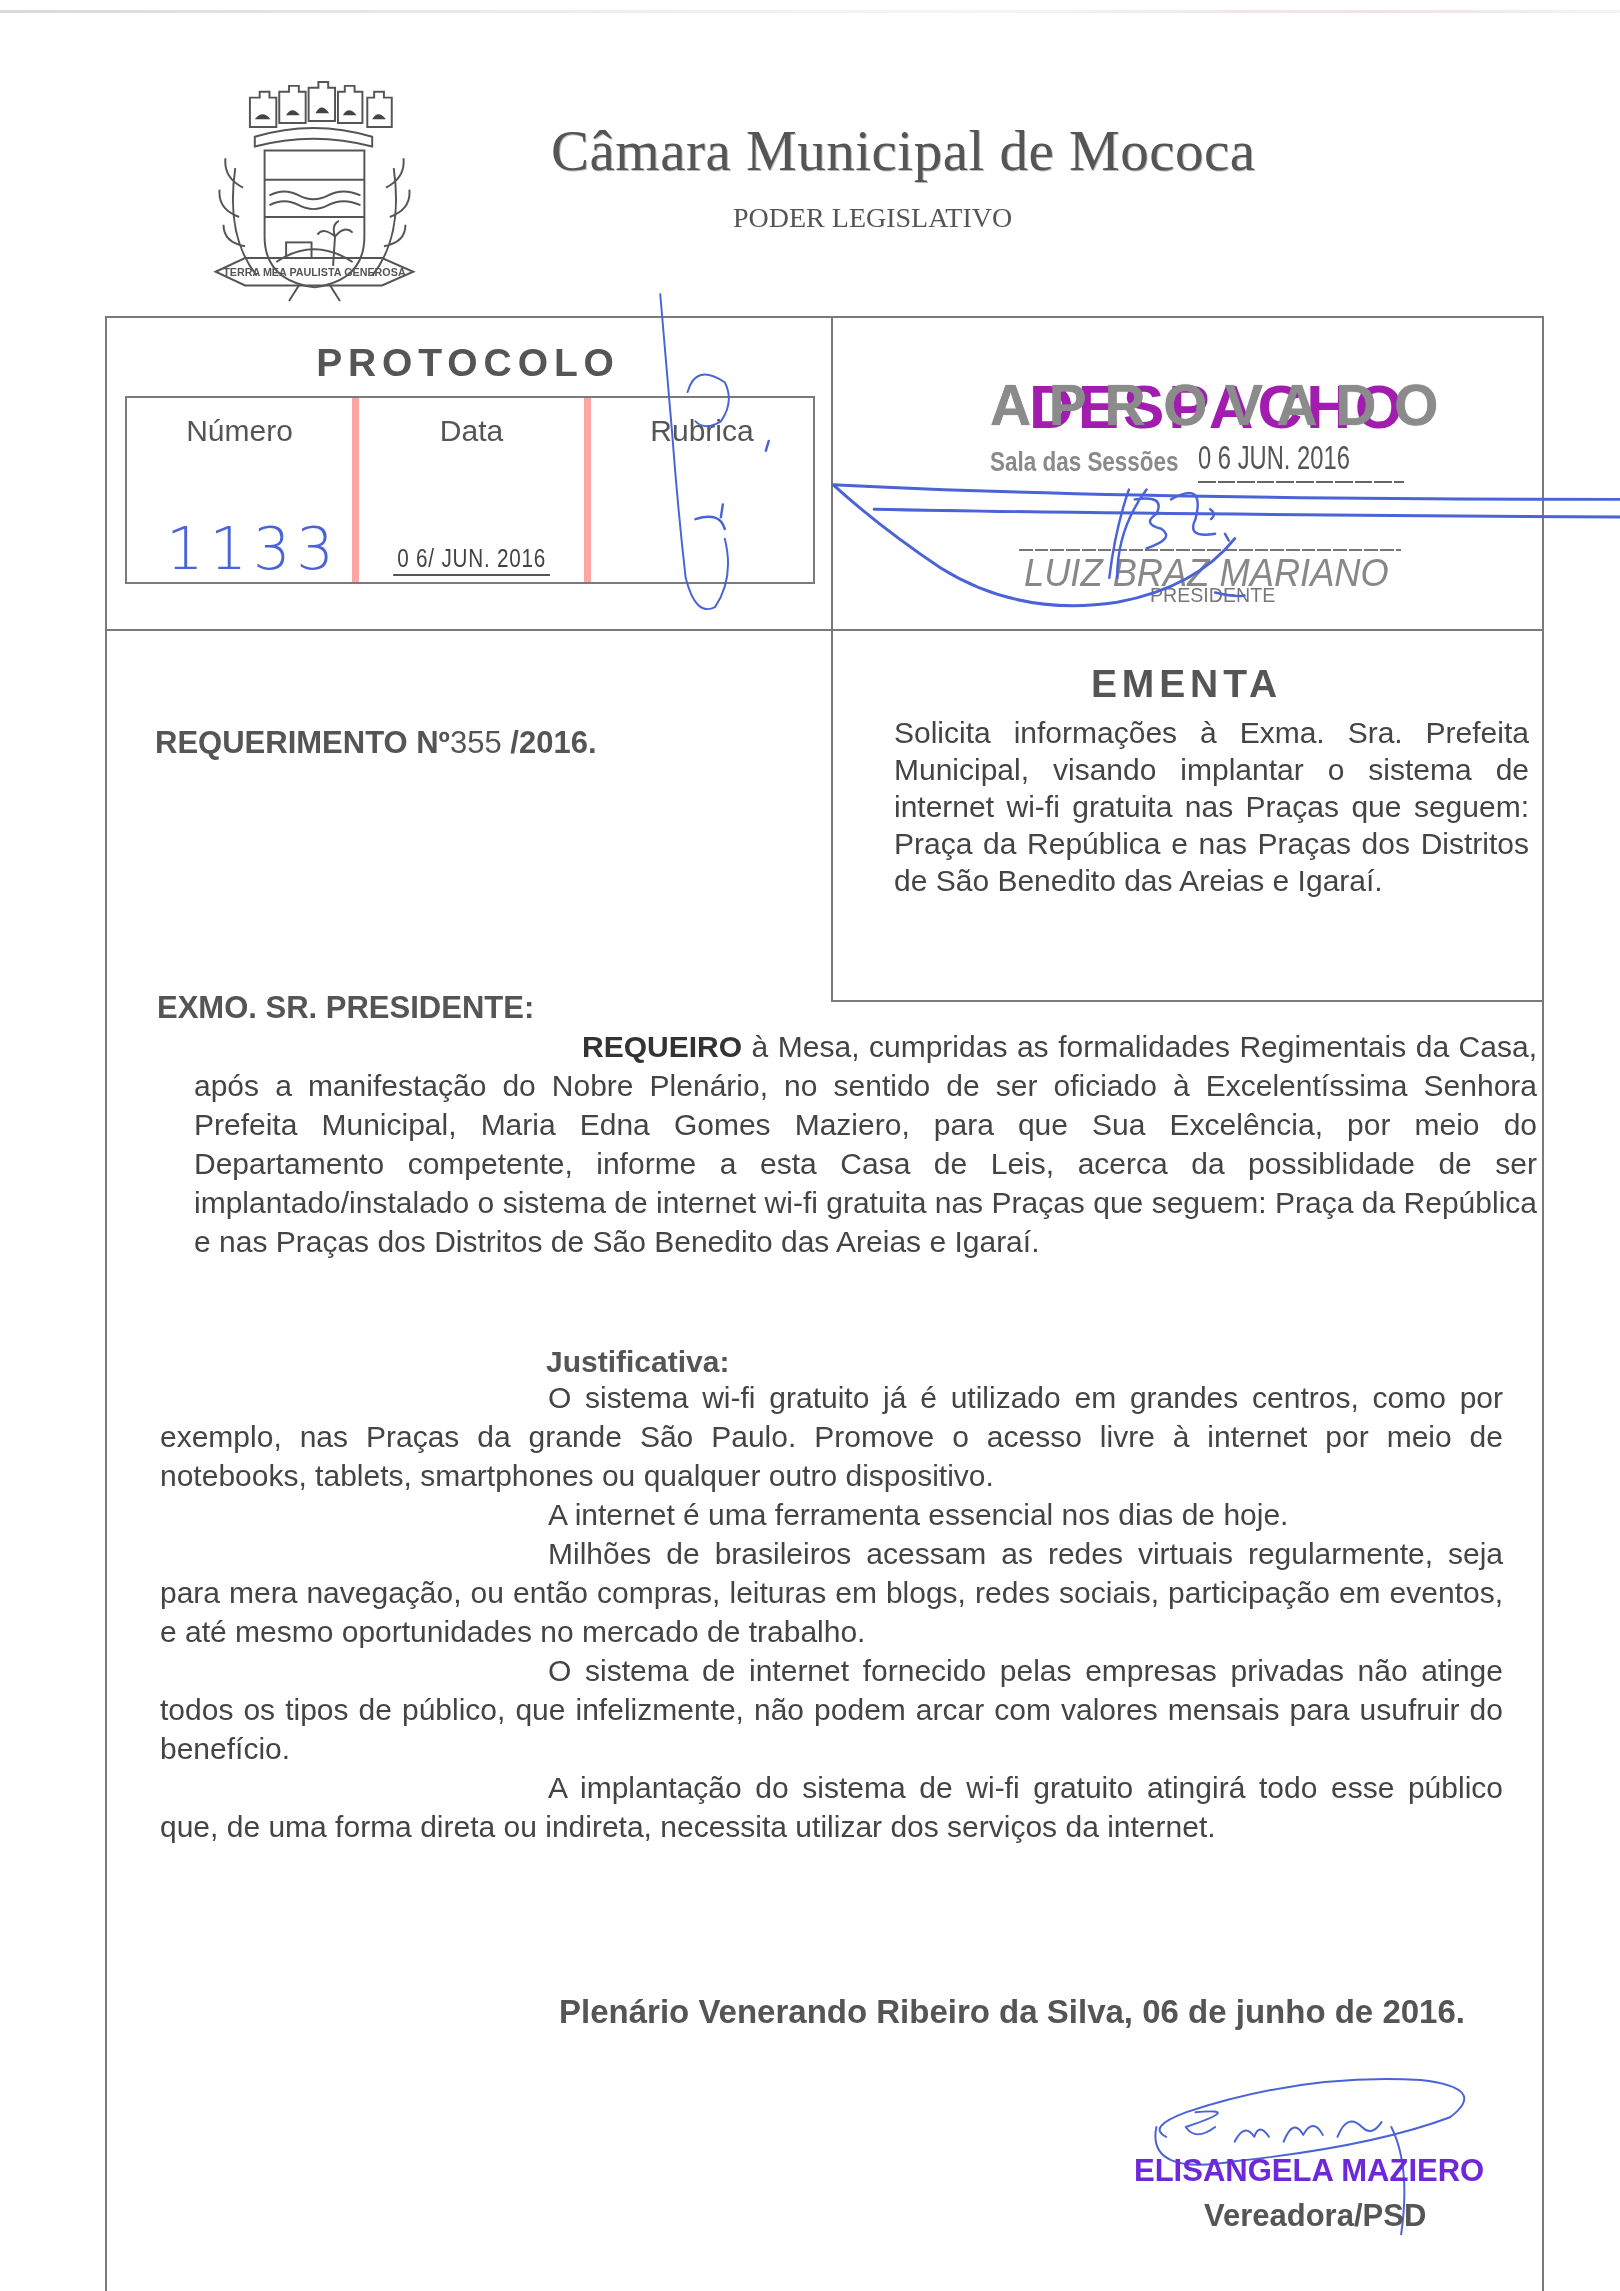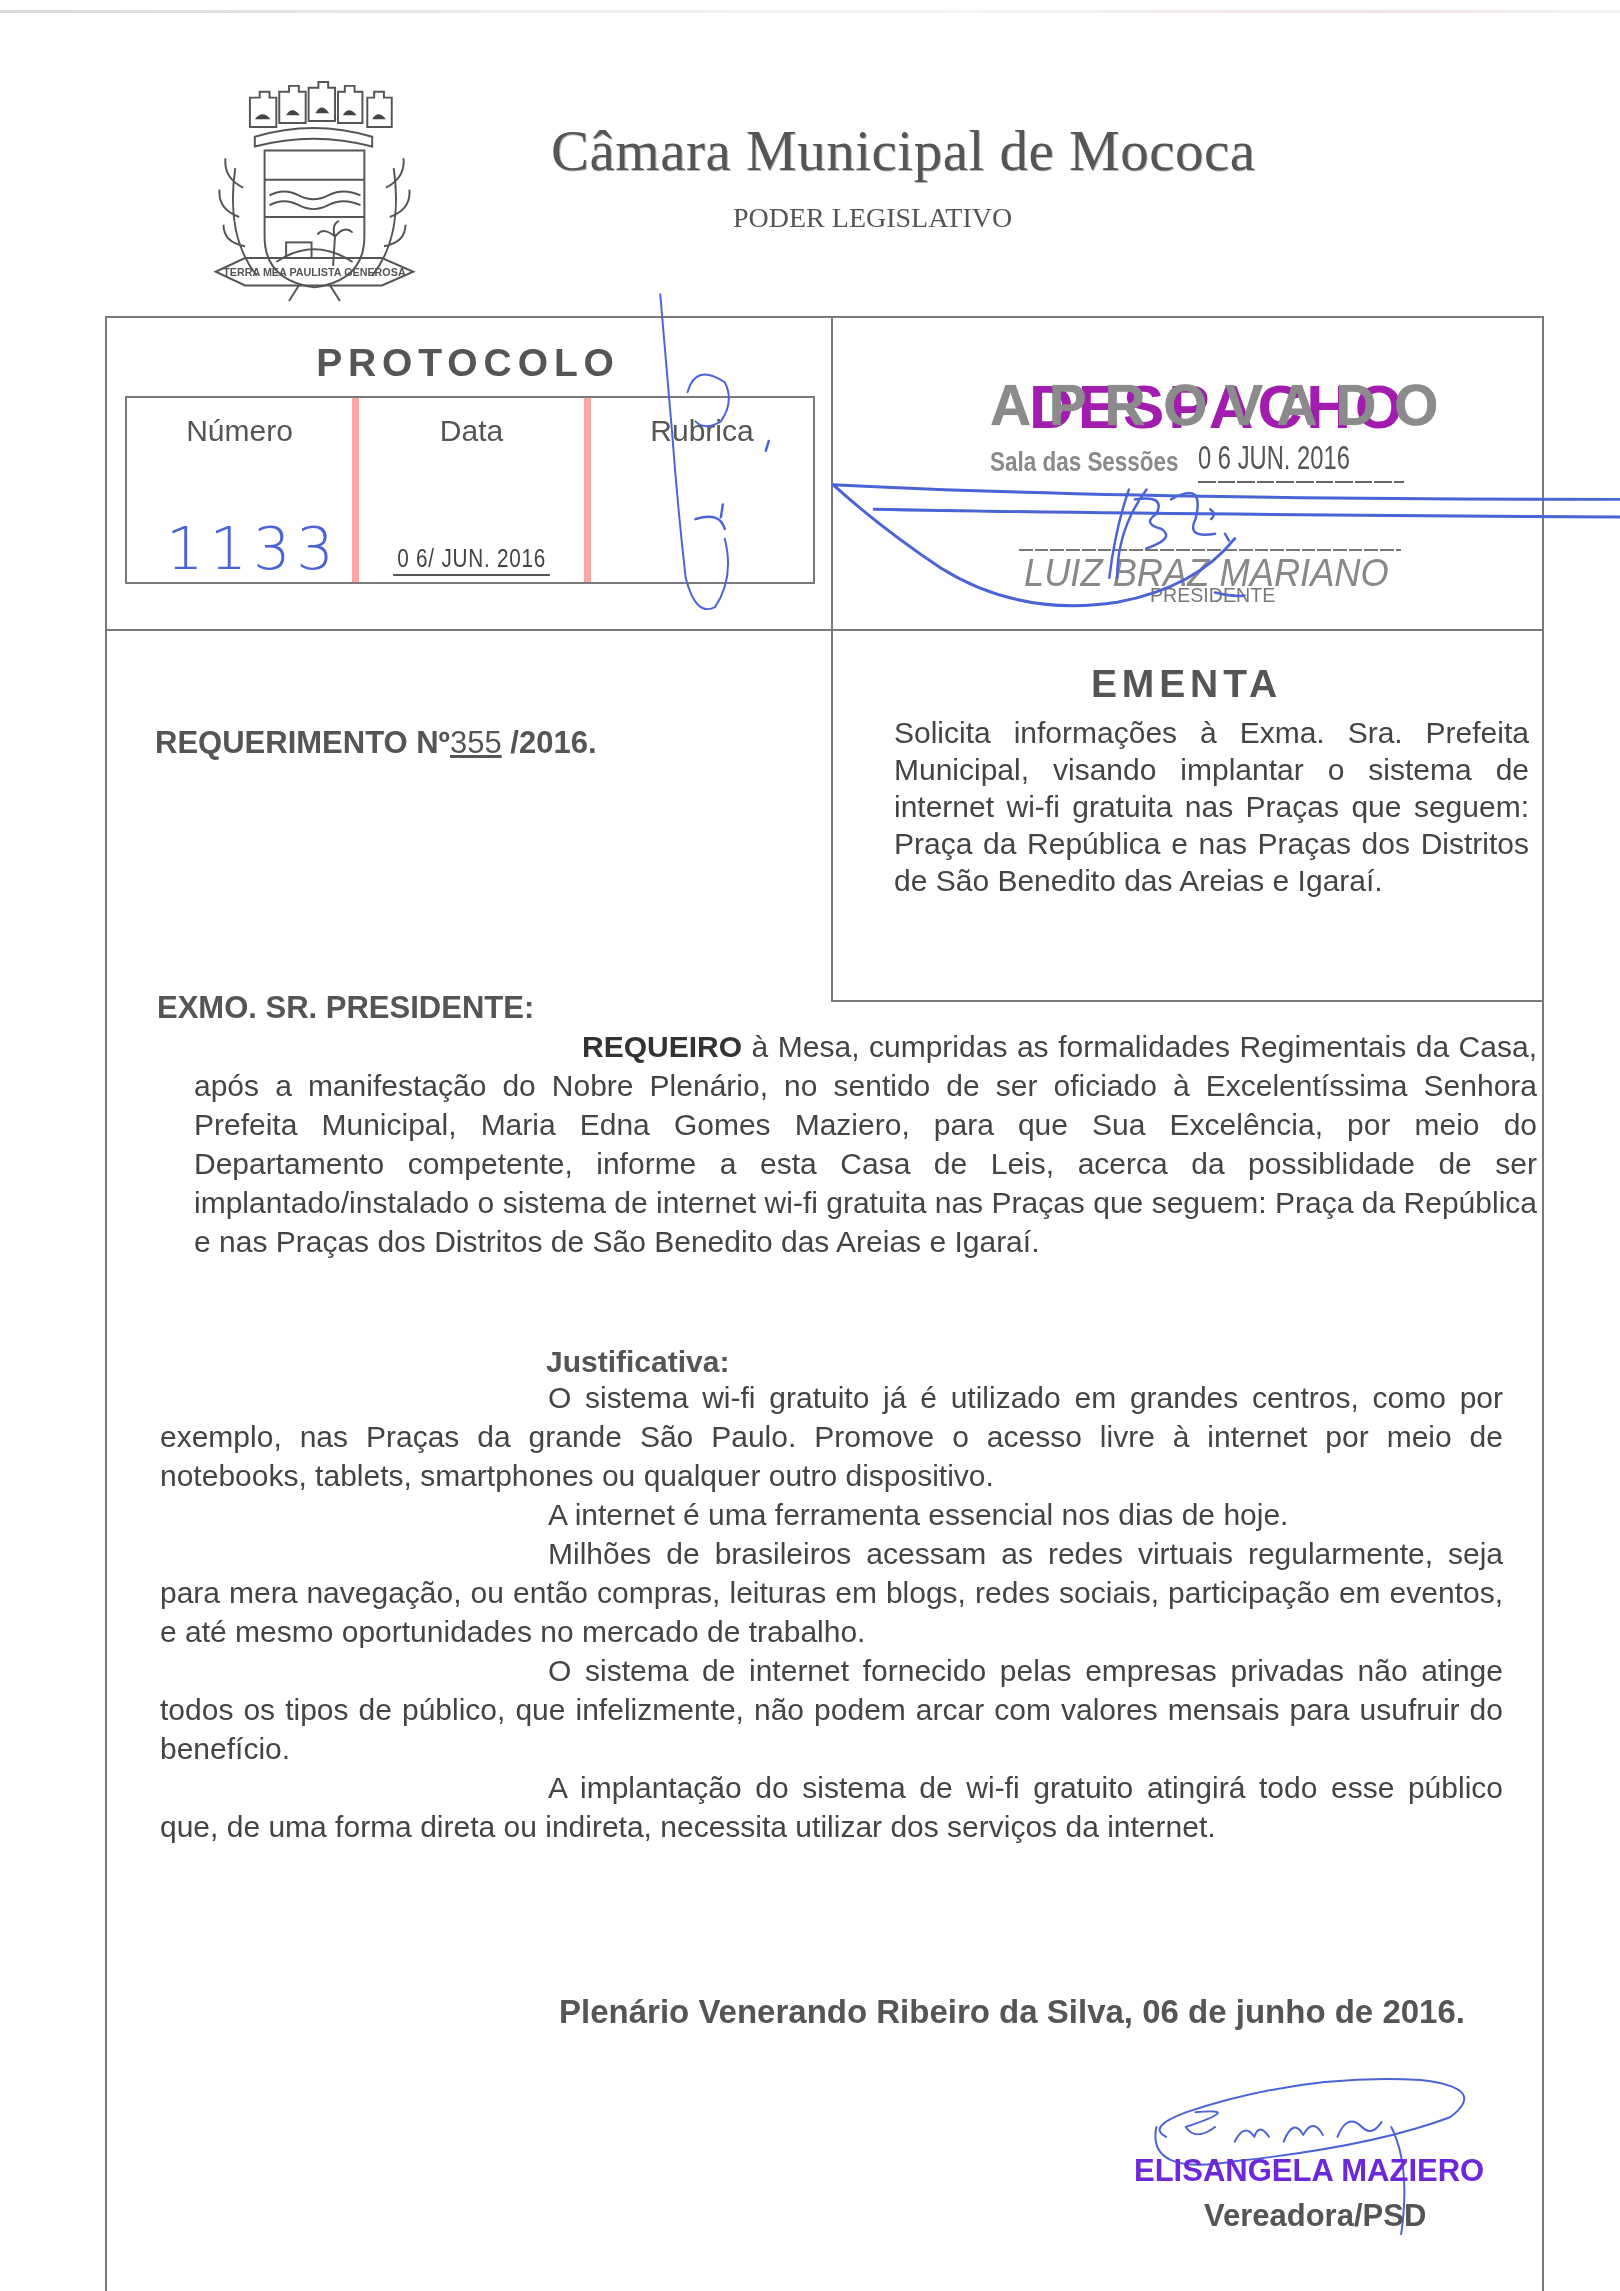--- a/index.html
+++ b/index.html
@@ -43,21 +43,21 @@
   .pres-name { left:1024px; top:551px; font-size:39px; font-style:italic; color:#888; transform:scaleX(.93); transform-origin:left; white-space:nowrap; }
   .pres-role { left:1150px; top:584px; font-size:19.6px; color:#777; }
   .sign-svg { left:823px; top:470px; width:797px; height:147px; }
 
   
   .ementa-title { left:831px; width:711px; top:662px; text-align:center; font-size:39px; font-weight:bold; letter-spacing:4.9px; color:#555; }
   .ementa-text { left:894px; top:714px; width:635px; font-size:30px; line-height:37px; text-align:justify; color:#444; }
   .ementa-text::after { content:""; }
 
   .req-title { left:155px; top:725px; font-size:31px; font-weight:bold; color:#555; white-space:nowrap; }
-  .req-num { text-decoration:underline; font-weight:normal;margin-top:34px; }
+  .req-num { font-weight:normal;margin-top:34px; }
 
   .exmo { left:157px; top:990px; font-size:31px; font-weight:bold; color:#555; }
 
   
   .body-block { left:160px; width:1343px; font-size:30px; line-height:39px; text-align:justify; color:#444; }
   .body-block p { margin:0; text-indent:388px; }
   .body-block b { color:#333; }
   .justif-label { left:546px; top:1345px; font-size:30px; font-weight:bold; color:#555; }
 
   .plenario { left:559px; top:1993px; font-size:33px; font-weight:bold; color:#555; white-space:nowrap; }

